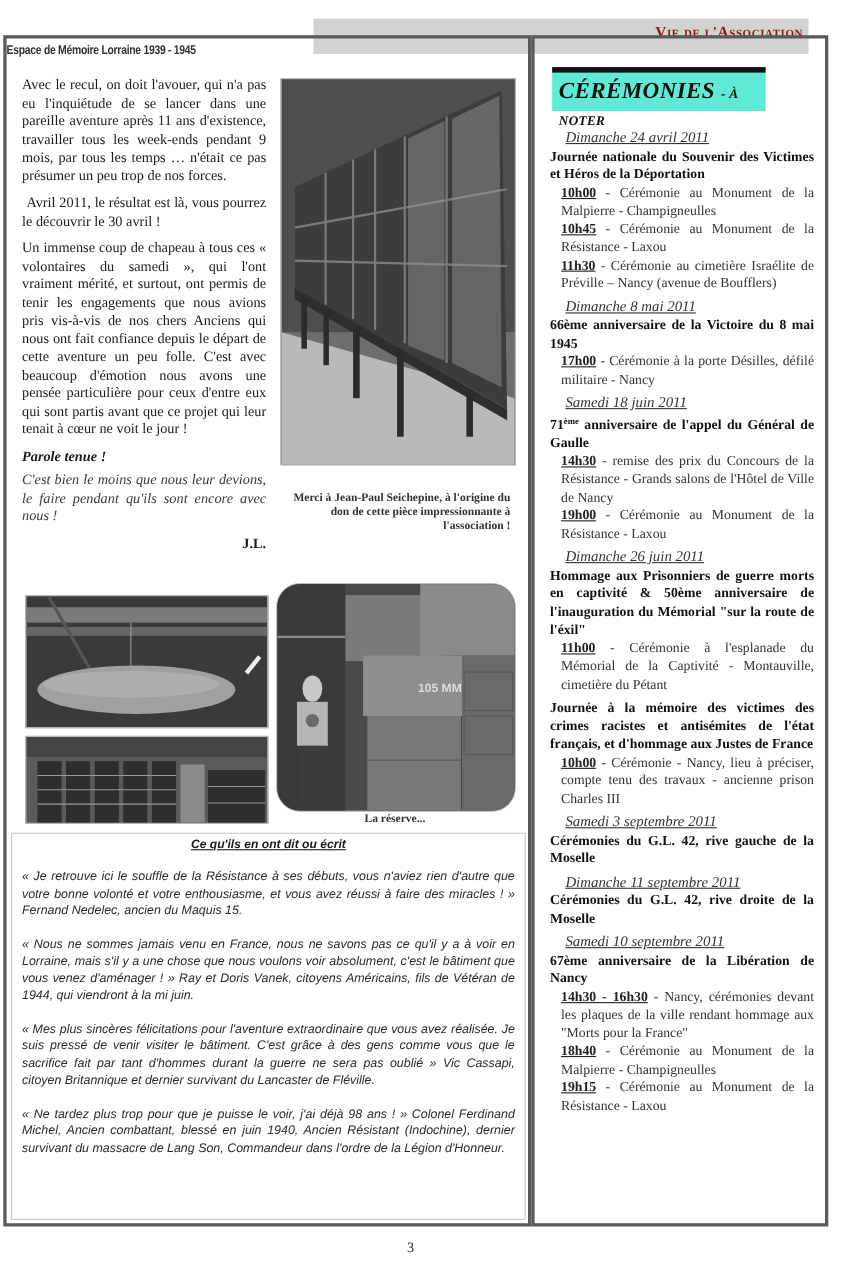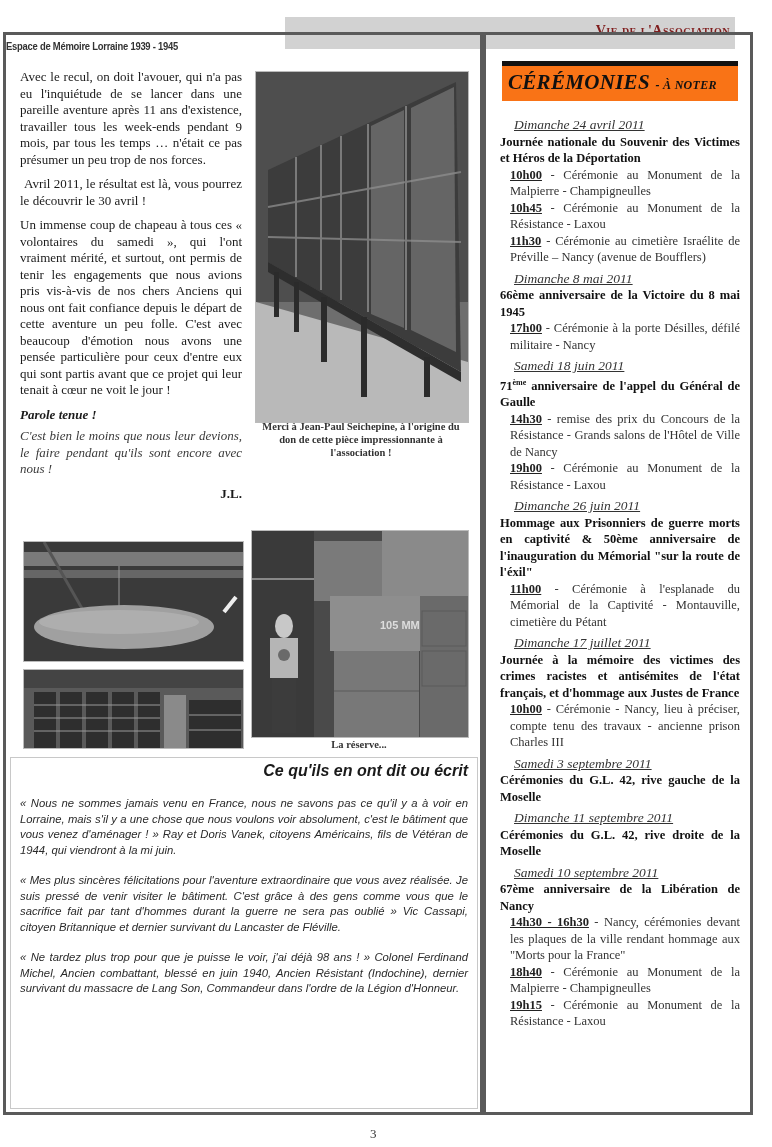--- a/index.html
+++ b/index.html
@@ -29,40 +29,40 @@
   .parole { font-weight: bold; font-style: italic; margin-top: 6px !important; margin-bottom: 5px !important; }
   .italic-p { font-style: italic; color: #3a3a3a; }
   .signature { text-align: right; font-weight: bold; margin-top: -4px; }
 
   
   .photo { position: absolute; background: #777; overflow: hidden; border: 1px solid #bbb; }
   .photo svg { width: 100%; height: 100%; display: block; }
   .photo-cabinet { left: 255px; top: 71px; width: 212px; height: 350px; }
   .photo-bomb { left: 23px; top: 541px; width: 219px; height: 119px; }
   .photo-shelves { left: 23px; top: 669px; width: 219px; height: 78px; }
-  .photo-reserve { left: 251px; top: 530px; width: 216px; height: 206px; }
-
-  .caption-cabinet { position: absolute; left: 258px; top: 420px; width: 206px; text-align: center;
+  .photo-reserve { left: 251px; top: 530px; width: 216px; height: 206px; border-radius: 22px; }
+
+  .caption-cabinet { position: absolute; left: 258px; top: 446px; width: 206px; text-align: right;
                      font-weight: bold; font-size: 10.5px; line-height: 13px; color: #333; }
   .caption-reserve { position: absolute; left: 251px; top: 739px; width: 216px; text-align: center;
                      font-weight: bold; font-size: 10.5px; color: #333; }
 
   
   .quotes-box { position: absolute; left: 10px; top: 757px; width: 468px; height: 352px;
                 border: 1px solid #c8c8c8; box-sizing: border-box; padding: 2px 9px; }
-  .quotes-title { text-align: right; font-family: "Liberation Sans", sans-serif; font-weight: bold;
-                  font-style: italic; font-size: 16px; margin: 2px 0 16px 0; color: #1a1a1a; }
+  .quotes-title { text-align: center; font-family: "Liberation Sans", sans-serif; font-weight: bold;
+                  font-style: italic; font-size: 11px; margin: 2px 0 16px 0; color: #1a1a1a; text-decoration: underline; }
   .quote { font-family: "Liberation Sans", sans-serif; font-style: italic; font-size: 11.3px;
            line-height: 15.5px; text-align: justify; margin: 0 0 15px 0; color: #2a2a2a; }
 
   .page-number { position: absolute; left: 370px; top: 1126px; font-size: 13px; color: #333; }
 
   
-  .cer-box { position: absolute; left: 502px; top: 61px; width: 236px; height: 40px;
-             border-top: 5px solid #111; background: #f97316; box-sizing: border-box; }
+  .cer-box { position: absolute; left: 502px; top: 61px; width: 194px; height: 40px;
+             border-top: 5px solid #111; background: #5eead4; box-sizing: border-box; }
   .cer-title { position: absolute; left: 6px; top: 4px; font-family: "Liberation Serif", serif;
                font-weight: bold; font-style: italic; font-size: 21px; color: #111; letter-spacing: 0.3px; }
   .cer-title .sub { font-size: 12px; font-style: italic; }
 
   .events { position: absolute; left: 500px; top: 117px; width: 240px;
             font-size: 12.5px; line-height: 16.5px; }
   .event { margin-bottom: 5px; }
   .event-date { font-style: italic; text-decoration: underline; font-size: 13.5px; color: #333; margin-left: 14px; }
   .event-title { font-weight: bold; text-align: justify; color: #111; }
   .event-item { padding-left: 10px; text-align: justify; color: #333; }
@@ -174,20 +174,21 @@
     <ellipse cx="32" cy="95" rx="9" ry="12" fill="#c8c8c8"></ellipse>
     <rect x="18" y="107" width="28" height="40" fill="#b5b5b5"></rect>
     <circle cx="32" cy="124" r="6" fill="#6a6a6a"></circle>
     <rect x="20" y="147" width="24" height="55" fill="#3c3c3c"></rect>
   </svg>
 </div>
 <div class="caption-reserve">La réserve...</div>
 
 <div class="quotes-box">
   <div class="quotes-title">Ce qu'ils en ont dit ou écrit</div>
+  <p class="quote">« Je retrouve ici le souffle de la Résistance à ses débuts, vous n'aviez rien d'autre que votre bonne volonté et votre enthousiasme, et vous avez réussi à faire des miracles ! » Fernand Nedelec, ancien du Maquis 15.</p>
   <p class="quote">« Nous ne sommes jamais venu en France, nous ne savons pas ce qu'il y a à voir en Lorraine, mais s'il y a une chose que nous voulons voir absolument, c'est le bâtiment que vous venez d'aménager ! » Ray et Doris Vanek, citoyens Américains, fils de Vétéran de 1944, qui viendront à la mi juin.</p>
   <p class="quote">« Mes plus sincères félicitations pour l'aventure extraordinaire que vous avez réalisée. Je suis pressé de venir visiter le bâtiment. C'est grâce à des gens comme vous que le sacrifice fait par tant d'hommes durant la guerre ne sera pas oublié » Vic Cassapi, citoyen Britannique et dernier survivant du Lancaster de Fléville.</p>
   <p class="quote">« Ne tardez plus trop pour que je puisse le voir, j'ai déjà 98 ans ! » Colonel Ferdinand Michel, Ancien combattant, blessé en juin 1940, Ancien Résistant (Indochine), dernier survivant du massacre de Lang Son, Commandeur dans l'ordre de la Légion d'Honneur.</p>
 </div>
 
 <div class="page-number">3</div>
 
 <div class="cer-box">
   <div class="cer-title">
     <span style="text-transform:uppercase">Cérémonies</span>
@@ -213,21 +214,20 @@
       <div class="event-title"><span>71</span><sup style="font-size: 8px;">ème</sup><span> anniversaire de l'appel du Général de Gaulle</span></div>
       <div class="event-item"><span class="event-time">14h30</span><span> - remise des prix du Concours de la Résistance - Grands salons de l'Hôtel de Ville de Nancy</span></div>
       <div class="event-item"><span class="event-time">19h00</span><span> - Cérémonie au Monument de la Résistance - Laxou</span></div>
     </div>
     <div class="event">
       <div class="event-date">Dimanche 26 juin 2011</div>
       <div class="event-title"><span>Hommage aux Prisonniers de guerre morts en captivité &amp; 50ème anniversaire de l'inauguration du Mémorial "sur la route de l'éxil"</span></div>
       <div class="event-item"><span class="event-time">11h00</span><span> - Cérémonie à l'esplanade du Mémorial de la Captivité - Montauville, cimetière du Pétant</span></div>
     </div>
     <div class="event">
-      <div class="event-date">Dimanche 17 juillet 2011</div>
       <div class="event-title"><span>Journée à la mémoire des victimes des crimes racistes et antisémites de l'état français, et d'hommage aux Justes de France</span></div>
       <div class="event-item"><span class="event-time">10h00</span><span> - Cérémonie - Nancy, lieu à préciser, compte tenu des travaux - ancienne prison Charles III</span></div>
     </div>
     <div class="event">
       <div class="event-date">Samedi 3 septembre 2011</div>
       <div class="event-title"><span>Cérémonies du G.L. 42, rive gauche de la Moselle</span></div>
     </div>
     <div class="event">
       <div class="event-date">Dimanche 11 septembre 2011</div>
       <div class="event-title"><span>Cérémonies du G.L. 42, rive droite de la Moselle</span></div>

